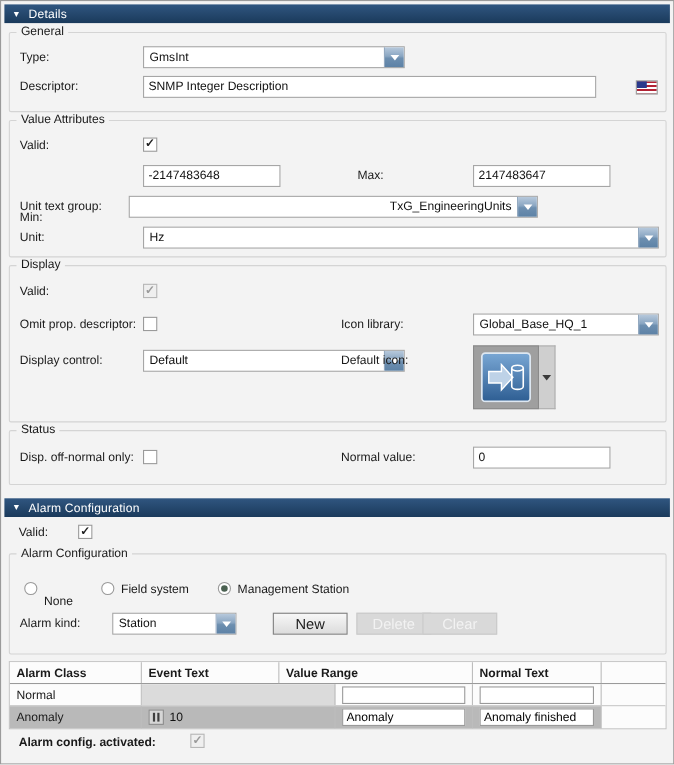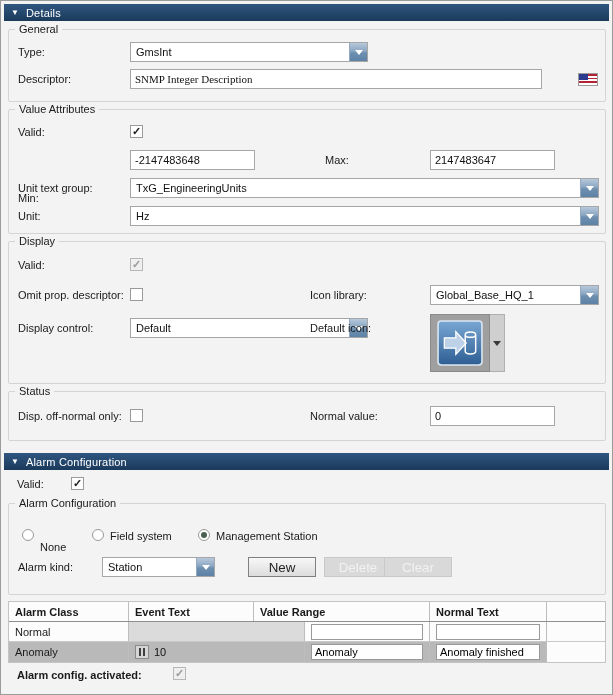--- a/index.html
+++ b/index.html
@@ -85,36 +85,36 @@
   <div class="grp" style="left:7px; top:28px; width:598px; height:73px;">
     <span class="grp-t">General</span>
     <span class="lbl" style="left:9px; top:16px;">Type:</span>
     <div class="combo" style="left:121px; top:12px; width:238px;">
       <span class="cv">GmsInt</span>
       <span class="cbtn">
           <i class="tri-w"></i>
         </span>
     </div>
     <span class="lbl" style="left:9px; top:43px;">Descriptor:</span>
-    <input class="tin" style="left: 121px; top: 39px; width: 412px; font-family: Liberation Serif, serif;" value="SNMP Integer Description">
+    <input class="tin" style="left: 121px; top: 39px; width: 412px;" value="SNMP Integer Description">
     <span class="flag" style="left:569px; top:43px;"></span>
   </div>
 
   <div class="grp" style="left:7px; top:108px; width:598px; height:125px;">
     <span class="grp-t">Value Attributes</span>
     <span class="lbl" style="left:9px; top:16px;">Valid:</span>
     <span class="cb" style="left:121px; top:15px;">
         <span class="chk">✓</span>
       </span>
     <span class="lbl" style="left:9px; top:44px;margin-top:38px;">Min:</span>
     <input class="tin" style="left: 121px; top: 40px; width: 125px;" value="-2147483648">
     <span class="lbl" style="left:301px; top:44px;padding-left:15px;">Max:</span>
     <input class="tin" style="left: 421px; top: 40px; width: 125px;" value="2147483647">
     <span class="lbl" style="left:9px; top:72px;">Unit text group:</span>
-    <div class="combo" style="left:121px; top:68px; width:469px;">
+    <div class="combo" style="left:108px; top:68px; width:372px;text-align:right;">
       <span class="cv">TxG_EngineeringUnits</span>
       <span class="cbtn">
           <i class="tri-w"></i>
         </span>
     </div>
     <span class="lbl" style="left:9px; top:100px;">Unit:</span>
     <div class="combo" style="left:121px; top:96px; width:469px;">
       <span class="cv">Hz</span>
       <span class="cbtn">
           <i class="tri-w"></i>

